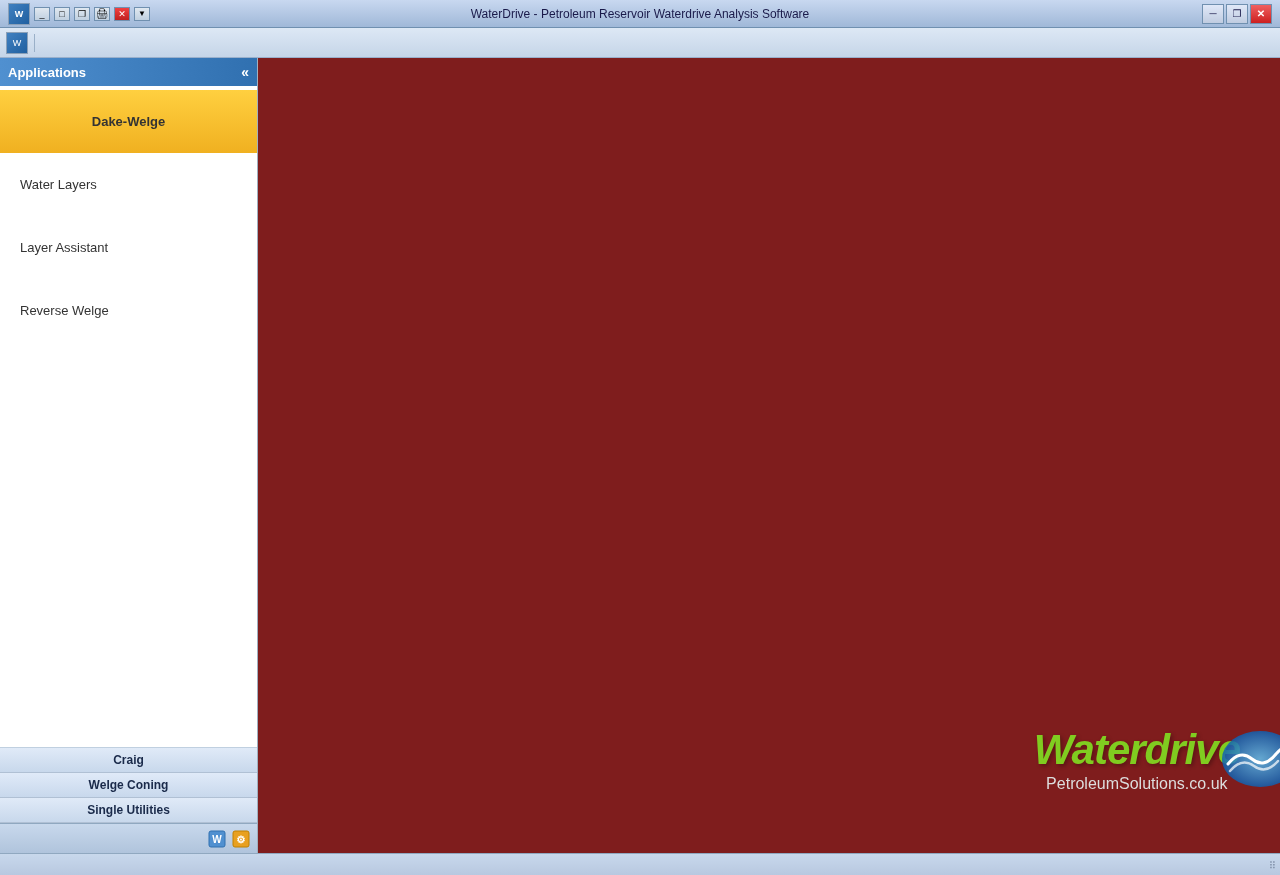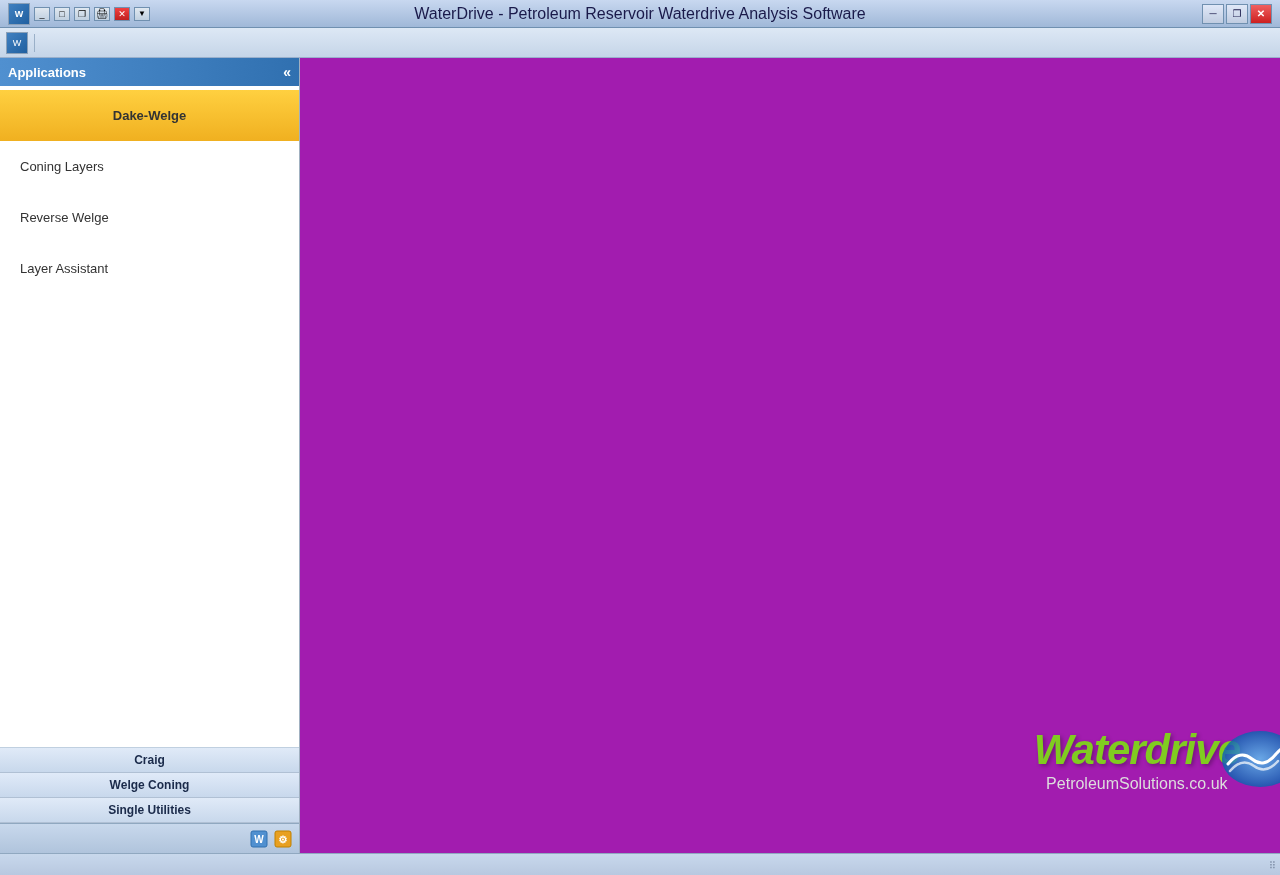--- a/index.html
+++ b/index.html
@@ -41,21 +41,21 @@
       font-size: 9px;
     }
     .title-bar-btn.close-btn {
       background: linear-gradient(to bottom, #f04040, #c02020);
       color: white;
     }
     .title-bar-title {
       position: absolute;
       left: 50%;
       transform: translateX(-50%);
-      font-size: 16px;
+      font-size: 12px;
       color: #1a1a4a;
       font-weight: normal;
     }
     .title-bar-controls {
       display: flex;
       gap: 2px;
     }
     .win-btn {
       width: 22px;
       height: 20px;
@@ -160,21 +160,21 @@
 
     
     .main-area {
       display: flex;
       flex: 1;
       overflow: hidden;
     }
 
     
     .sidebar {
-      width: 300px;
+      width: 258px;
       background: white;
       display: flex;
       flex-direction: column;
       border-right: 1px solid #a0b0c0;
     }
     .sidebar-header {
       background: linear-gradient(to right, #5090d0, #3070b0);
       color: white;
       padding: 4px 8px;
       font-size: 13px;
@@ -189,21 +189,21 @@
       font-size: 14px;
       cursor: pointer;
       font-weight: bold;
     }
     .sidebar-nav {
       flex: 1;
       overflow-y: auto;
       padding: 4px 0;
     }
     .nav-item {
-      padding: 18px 20px;
+      padding: 24px 20px;
       cursor: pointer;
       color: #333;
       font-size: 13px;
     }
     .nav-item.active {
       background: linear-gradient(to bottom, #ffd040, #f0b020);
       color: #333;
       font-weight: bold;
       text-align: center;
     }
@@ -239,21 +239,21 @@
     }
     .status-icon {
       width: 20px;
       height: 20px;
       cursor: pointer;
     }
 
     
     .content-area {
       flex: 1;
-      background: #a21caf;
+      background: #7f1d1d;
       position: relative;
       padding-left: 40px;
     }
 
     
     .branding {
       position: absolute;
       bottom: 60px;
       right: 40px;
       text-align: center;
@@ -355,27 +355,27 @@
   <div class="sidebar">
     <div class="sidebar-header">
       <span>Applications</span>
       <span class="sidebar-collapse-btn">«</span>
     </div>
     <div class="sidebar-nav">
       <div class="nav-item active">
         <span>Dake-Welge</span>
       </div>
       <div class="nav-item">
-        <span>Coning Layers</span>
+        <span>Water Layers</span>
+      </div>
+      <div class="nav-item">
+        <span>Layer Assistant</span>
       </div>
       <div class="nav-item">
         <span>Reverse Welge</span>
-      </div>
-      <div class="nav-item">
-        <span>Layer Assistant</span>
       </div>
     </div>
 
     <div class="sidebar-bottom">
       <button class="bottom-btn">Craig</button>
       <button class="bottom-btn">Welge Coning</button>
       <button class="bottom-btn">Single Utilities</button>
     </div>
     <div class="sidebar-status">
       <div class="status-icon">

